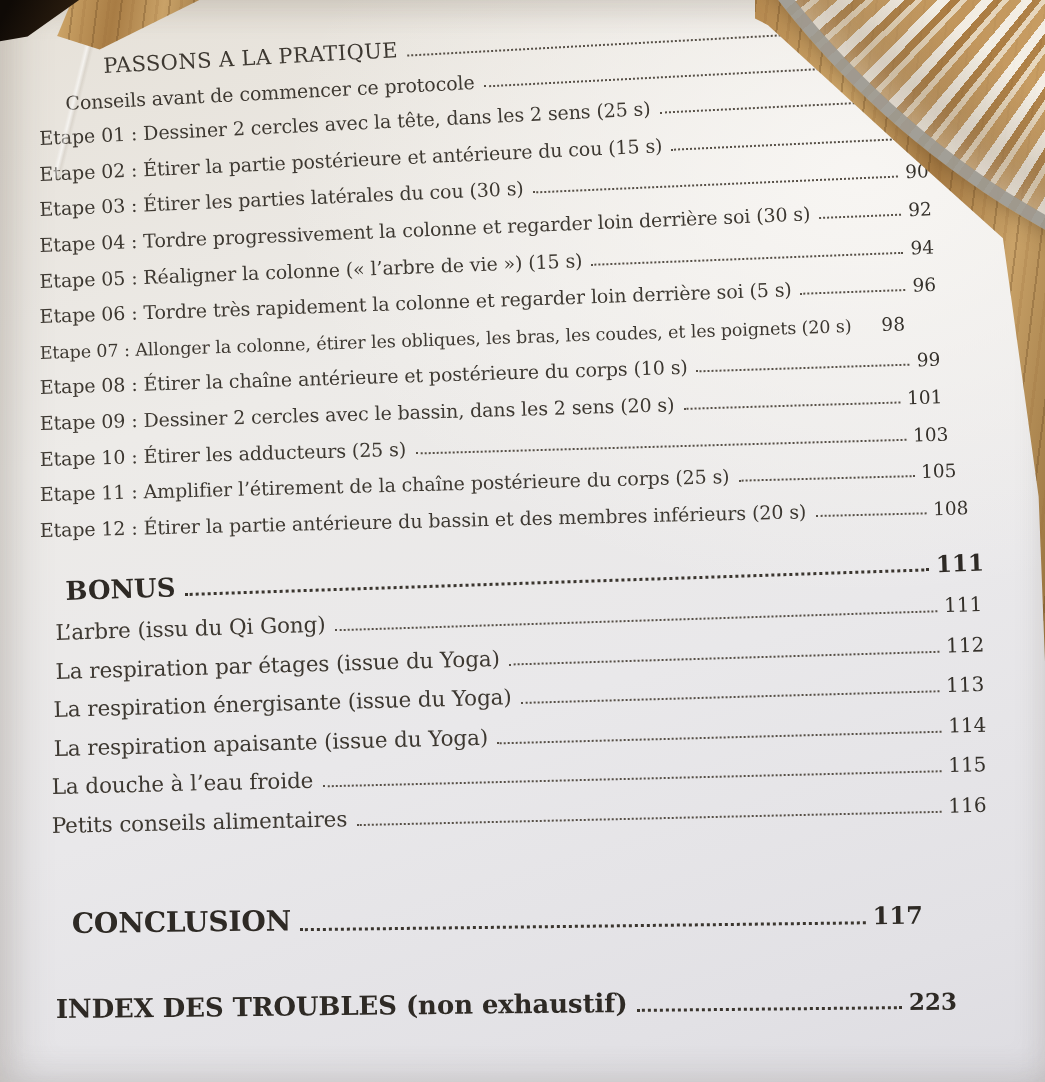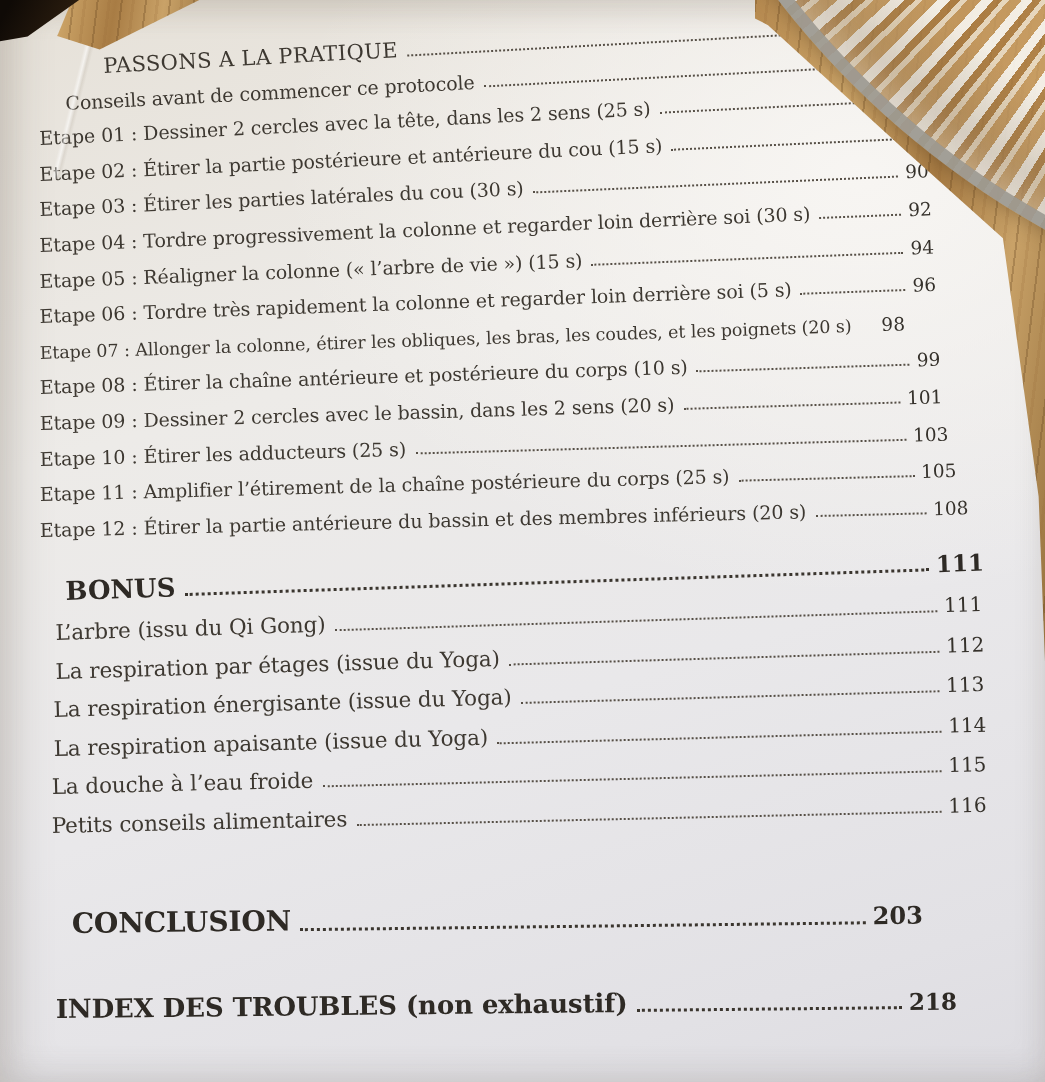--- a/index.html
+++ b/index.html
@@ -210,29 +210,29 @@
         <span class="t">Petits conseils alimentaires</span>
         <span class="leader"></span>
         <span class="n">116</span>
       </div>
     </div>
 
     <div class="sec conclusion">
       <div class="row bold" style="--r:-0.7deg;">
         <span class="t">CONCLUSION</span>
         <span class="leader"></span>
-        <span class="n">203</span>
+        <span class="n">117</span>
       </div>
     </div>
 
     <div class="sec index">
       <div class="row bold" style="--r:-0.6deg;">
         <span class="t">INDEX DES TROUBLES (non exhaustif)</span>
         <span class="leader"></span>
-        <span class="n">218</span>
+        <span class="n">223</span>
       </div>
     </div>
 
   </div>
 
   <div class="wood-left wood-base"></div>
   <div class="dark-corner"></div>
   <div class="wood-right wood-base">
     <div class="glass"></div>
   </div>

